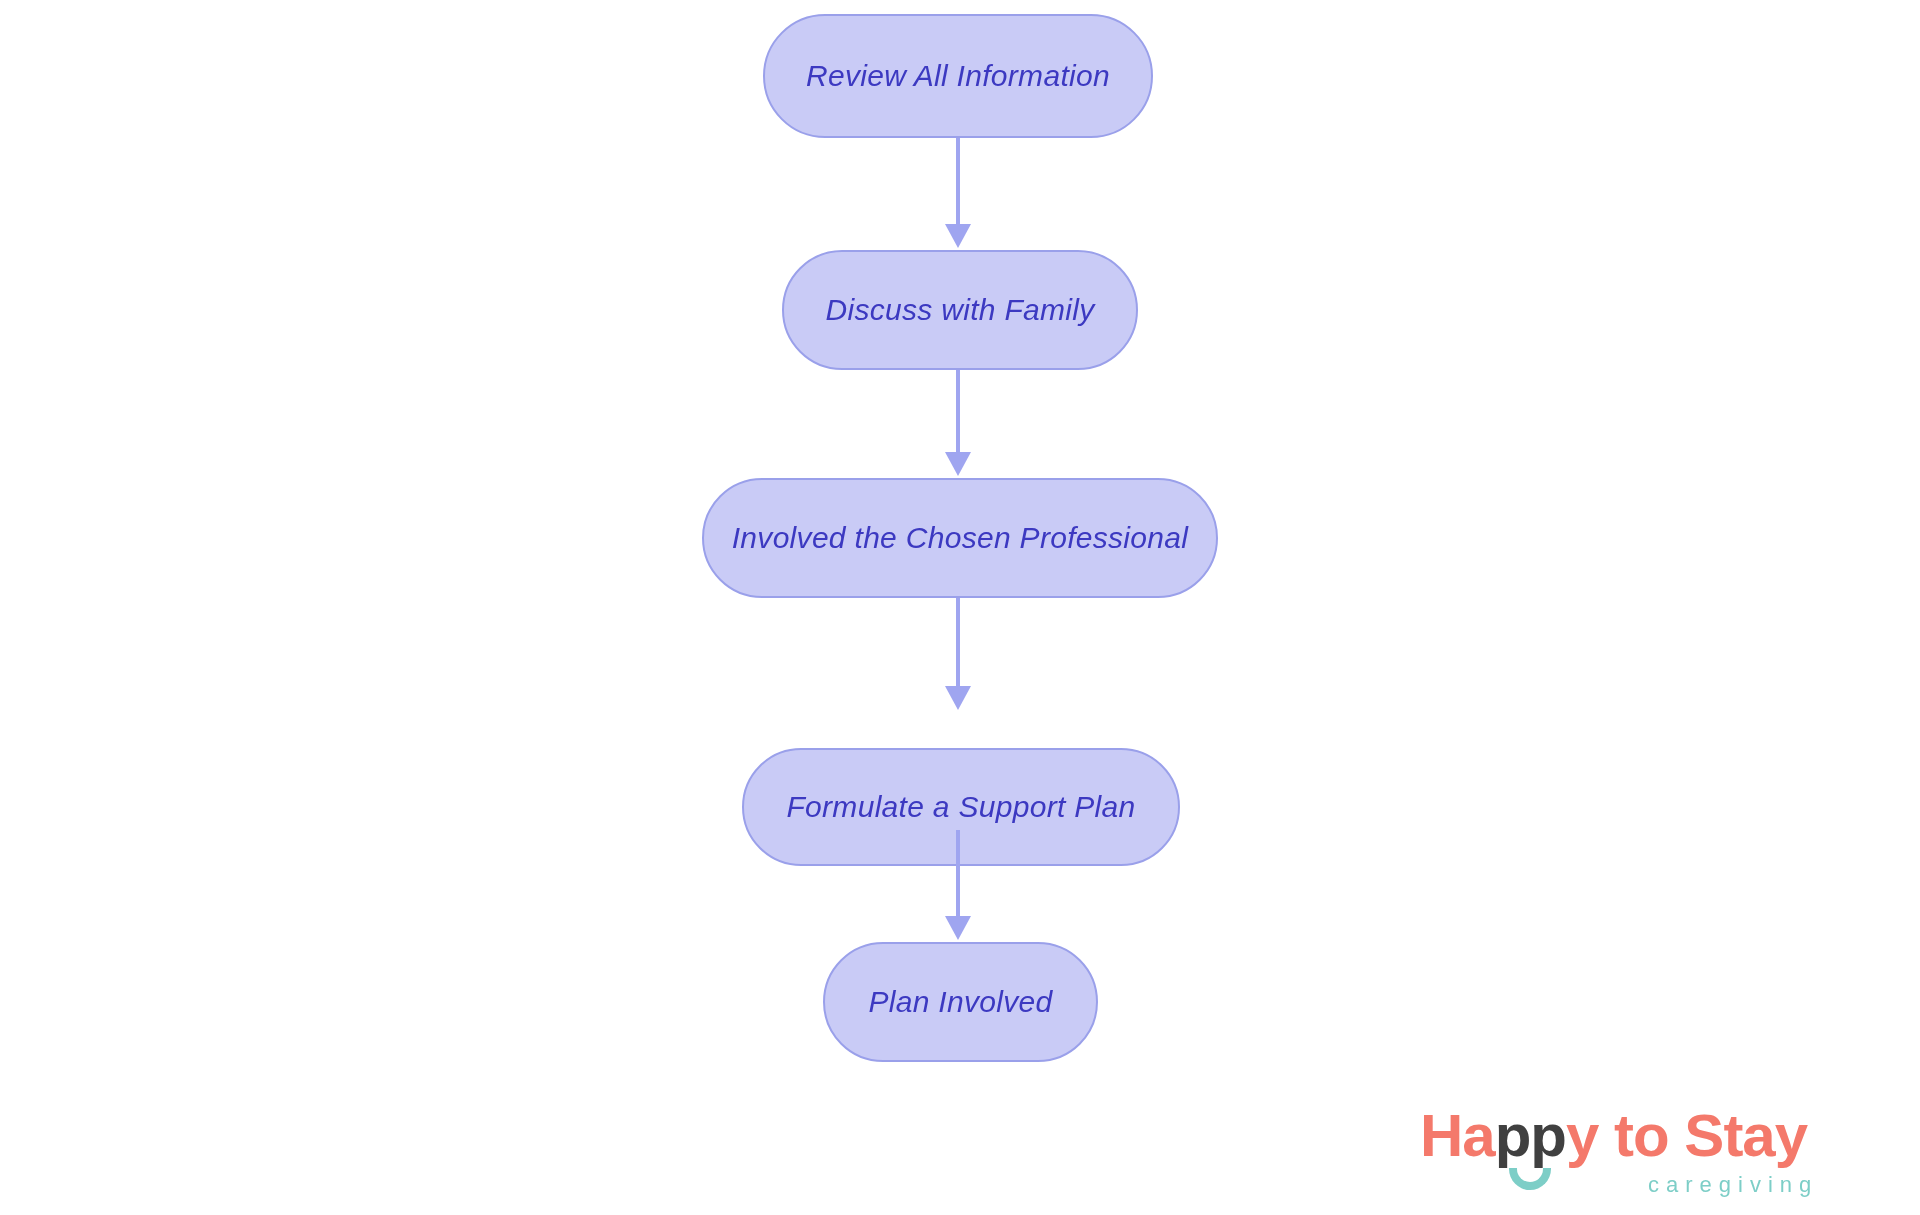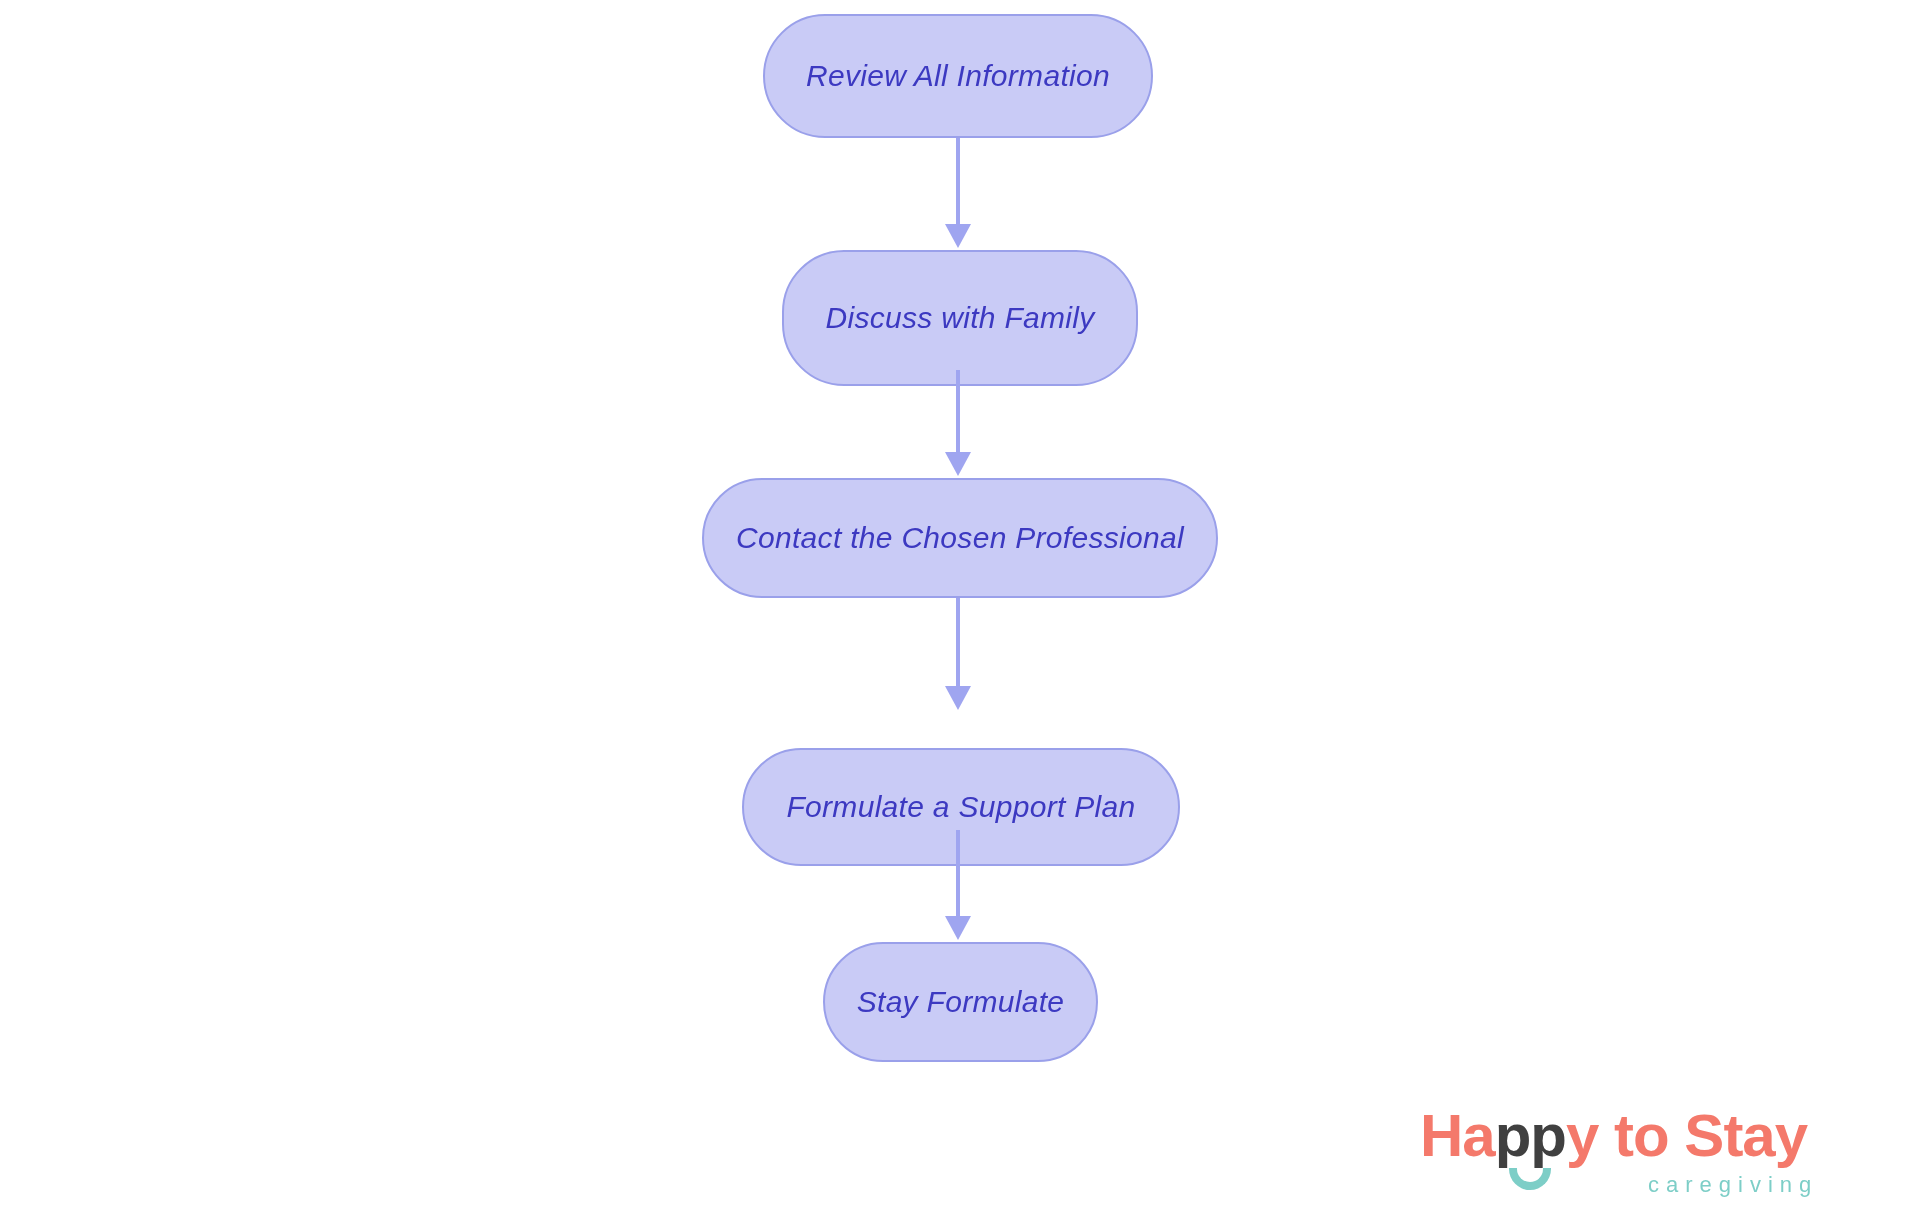--- a/index.html
+++ b/index.html
@@ -30,21 +30,21 @@
   }
   .node .node-label {
     color: #3c39c1;
     font-size: 30px;
     font-weight: 400;
     letter-spacing: 0.3px;
     text-align: center;
     white-space: nowrap;
   }
   .n1 { left: 763px; top: 14px;  width: 390px; height: 124px; }
-  .n2 { left: 782px; top: 250px; width: 356px; height: 136px; }
+  .n2 { left: 782px; top: 250px; width: 356px; height: 120px; }
   .n3 { left: 702px; top: 478px; width: 516px; height: 120px; }
   .n4 { left: 742px; top: 748px; width: 438px; height: 118px; }
   .n5 { left: 823px; top: 942px; width: 275px; height: 120px; }
 
   
   .connector {
     position: absolute;
     left: 944px;            
     width: 28px;
     display: flex;
@@ -126,39 +126,39 @@
   <div class="node n2">
     <span class="node-label">Discuss with Family</span>
   </div>
 
   <div class="connector c2">
     <div class="line"></div>
     <div class="head"></div>
   </div>
 
   <div class="node n3">
-    <span class="node-label">Contact the Chosen Professional</span>
+    <span class="node-label">Involved the Chosen Professional</span>
   </div>
 
   <div class="connector c3">
     <div class="line"></div>
     <div class="head"></div>
   </div>
 
   <div class="node n4">
     <span class="node-label">Formulate a Support Plan</span>
   </div>
 
   <div class="connector c4">
     <div class="line"></div>
     <div class="head"></div>
   </div>
 
   <div class="node n5">
-    <span class="node-label">Stay Formulate</span>
+    <span class="node-label">Plan Involved</span>
   </div>
 
   <div class="logo">
     <div class="logo-main"><span class="coral">Ha</span><span class="pp-wrap"><span>pp</span><span class="smile"></span></span><span class="coral">y to Stay</span></div>
     <div class="logo-sub">caregiving</div>
   </div>
 
 </div>
 
 </body></html>

